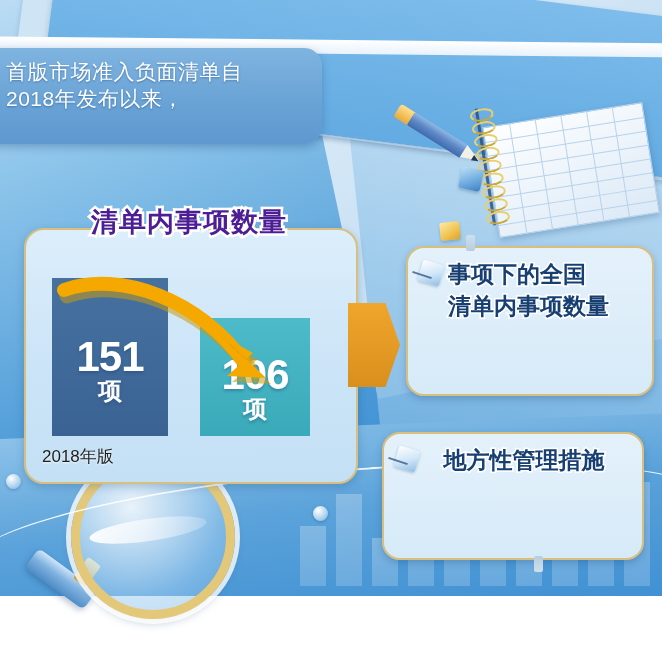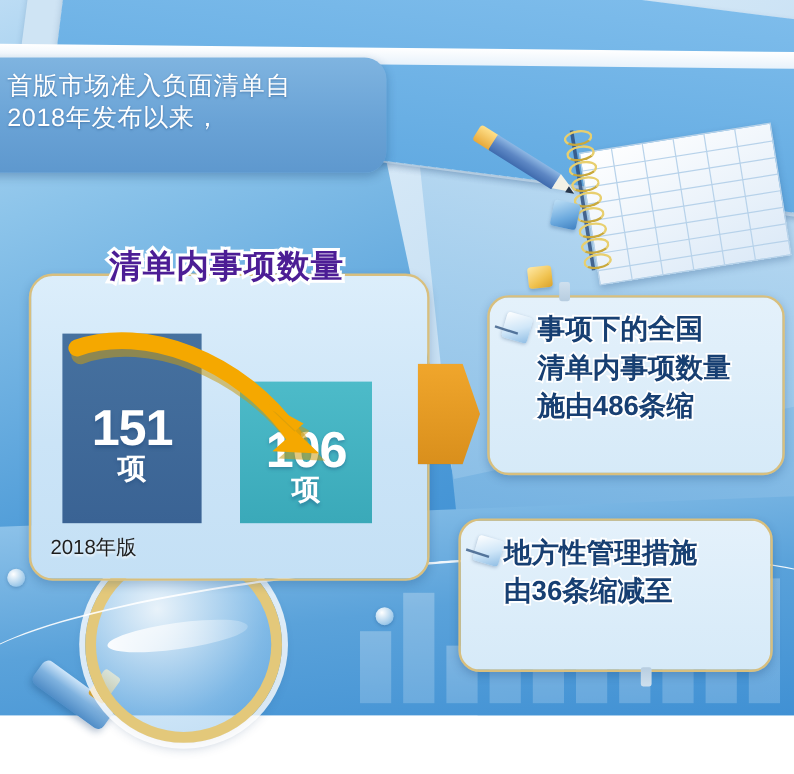--- a/index.html
+++ b/index.html
@@ -202,21 +202,21 @@
     box-shadow:0 3px 7px rgba(20,60,110,.25);
     box-sizing:border-box;padding:10px 14px 10px 40px;
   }
   .callout .ln{
     font-size:23px;font-weight:bold;color:#173f72;line-height:32px;
     white-space:nowrap;letter-spacing:0px;
     -webkit-text-stroke:3px #ffffff;paint-order:stroke fill;
   }
   .callout-1{left:406px;top:246px;width:248px;height:150px;}
   .callout-2{left:382px;top:432px;width:262px;height:128px;}
-  .callout-2{padding-left:36px;}
+  .callout-2{padding-left:36px;text-align:center;}
   .bullet-cube{
     position:absolute;left:12px;top:14px;width:22px;height:22px;border-radius:3px;
     background:linear-gradient(150deg,#ffffff,#cfe6f8 55%,#8fbde4);
     transform:rotate(16deg);box-shadow:0 1px 3px rgba(20,60,110,.3);
   }
   .bullet-tail{
     position:absolute;left:4px;top:26px;width:20px;height:2px;background:#2b4f7c;
     transform:rotate(18deg);opacity:.75;
   }
   .callout-stem{
@@ -340,24 +340,22 @@
   <div class="badge-qizhong">
     <div class="shape"></div>
   </div>
 
   <div class="callout callout-1">
     <div class="callout-stem"></div>
     <div class="bullet-cube"></div>
     <div class="bullet-tail"></div>
     <div class="ln">事项下的全国</div>
     <div class="ln">清单内事项数量</div>
-    <div class="ln">施由486条缩</div>
   </div>
 
   <div class="callout callout-2">
     <div class="callout-stem-b"></div>
     <div class="bullet-cube"></div>
     <div class="bullet-tail"></div>
     <div class="ln">地方性管理措施</div>
-    <div class="ln">由36条缩减至</div>
   </div>
 
 </div>
 
 </body></html>

